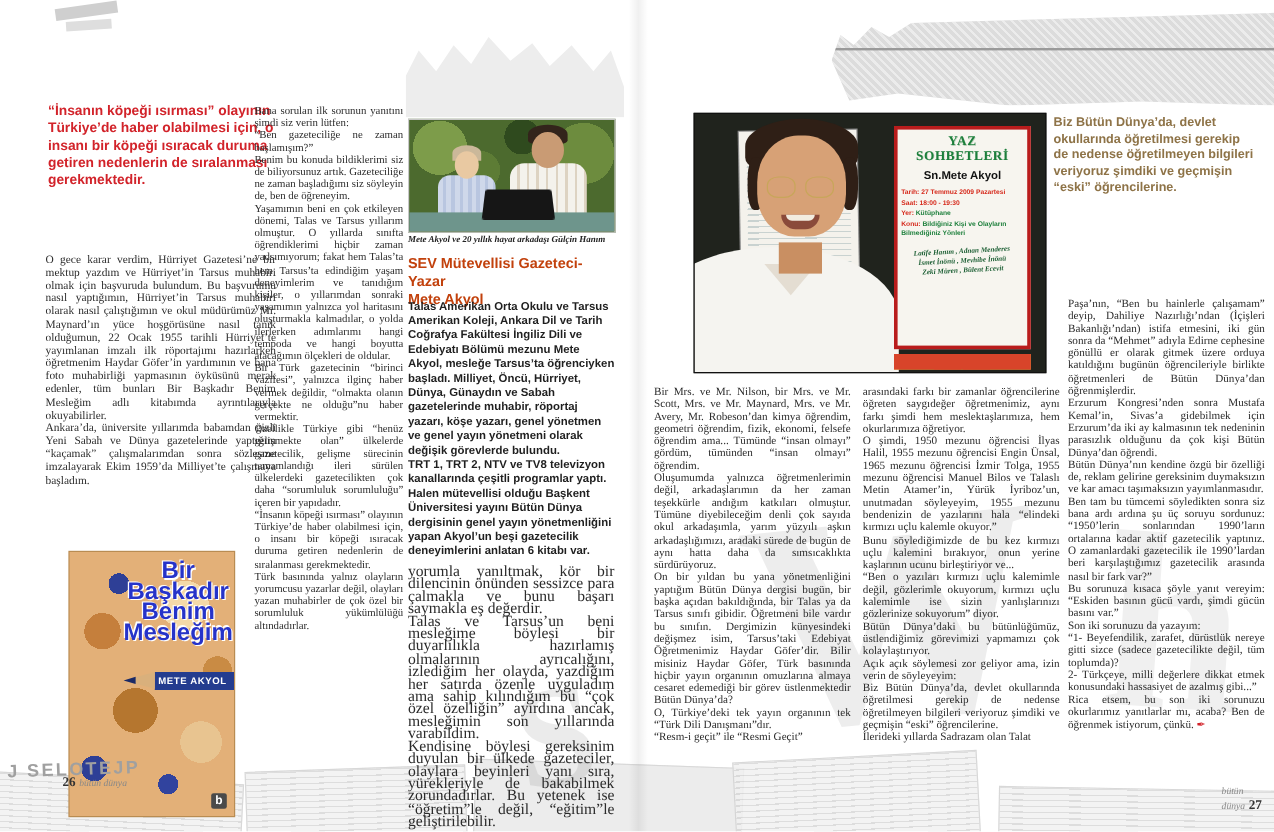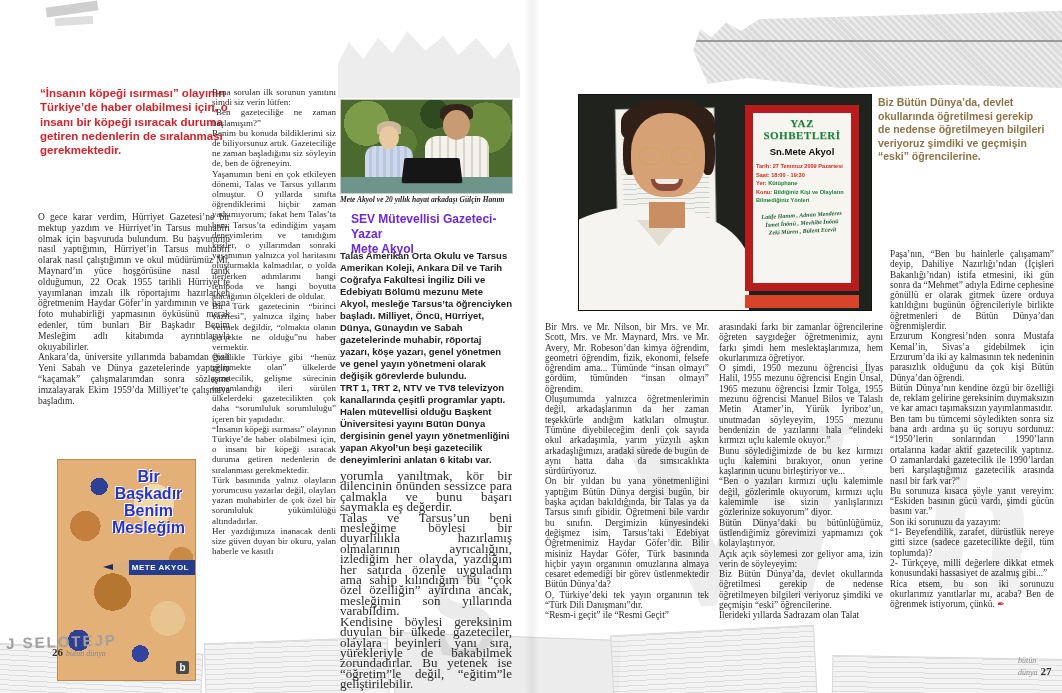--- a/index.html
+++ b/index.html
@@ -57,21 +57,21 @@
   .mp-woman-head{position:absolute;left:38px;top:26px;width:20px;height:23px;border-radius:50%;background:#e9c9a2;}
   .mp-woman-hair{position:absolute;left:36px;top:21px;width:24px;height:13px;border-radius:50% 50% 0 0;background:#cbb89a;}
   .mp-woman-body{position:absolute;left:24px;top:46px;width:48px;height:34px;border-radius:10px 10px 0 0;
       background:repeating-linear-gradient(90deg,#cfd8ea 0 4px,#b9c6e0 4px 7px);}
   .mp-man-head{position:absolute;left:102px;top:10px;width:27px;height:30px;border-radius:50%;background:#c99b74;}
   .mp-man-hair{position:absolute;left:99px;top:4px;width:33px;height:16px;border-radius:50% 50% 20% 20%;background:#33241b;}
   .mp-man-body{position:absolute;left:84px;top:36px;width:64px;height:46px;border-radius:12px 12px 0 0;
       background:repeating-linear-gradient(90deg,#f4f2ec 0 6px,#ddd3c2 6px 8px);}
   .mid-caption{left:340px;top:195px;width:172px;font-size:7.5px;font-weight:bold;font-style:italic;color:#222;}
   .mid-heading{left:340px;top:212px;width:172px;font-family:"Liberation Sans",sans-serif;
-      font-weight:bold;font-size:12px;line-height:15px;color:#6d28d9;margin-left:11px;}
+      font-weight:bold;font-size:12px;line-height:15px;color:#c2410c;}
   .mid-intro{left:340px;top:250px;width:172px;font-family:"Liberation Sans",sans-serif;
       font-weight:bold;font-size:9.5px;line-height:12px;color:#1f1f1f;}
   .mid-intro p{margin:0;text-align:left;}
   .mid-serif{left:340px;top:471px;width:172px;font-size:13px;line-height:10.4px;}
   
   .rphoto{left:578px;top:94px;width:292px;height:215px;background:#20231d;overflow:hidden;border:1px solid #111;}
   .rp-leftposter{position:absolute;left:38px;top:14px;width:98px;height:152px;background:#f4f2ec;
       transform:rotate(-1deg);box-shadow:0 0 0 1px #888;}
   .rp-lp-title{margin:6px 4px 2px 4px;font-family:"Liberation Sans",sans-serif;font-weight:bold;
       font-size:5px;color:#3f8e96;text-align:center;}
@@ -84,21 +84,21 @@
   .rp-man-neck{position:absolute;left:70px;bottom:82px;width:36px;height:26px;background:#c98f62;}
   .rp-man-head{position:absolute;left:52px;top:18px;width:74px;height:84px;border-radius:46% 46% 42% 42%;background:#d7a176;}
   .rp-man-hair{position:absolute;left:42px;top:4px;width:94px;height:46px;border-radius:50% 50% 30% 30%;background:#2f1f16;}
   .rp-man-side{position:absolute;left:44px;top:36px;width:14px;height:44px;border-radius:40%;background:#2f1f16;}
   .rp-man-side2{position:absolute;left:122px;top:36px;width:14px;height:44px;border-radius:40%;background:#2f1f16;}
   .rp-glass{position:absolute;top:52px;width:22px;height:16px;border:1.5px solid #c8a65a;border-radius:40%;}
   .rp-g1{left:60px;} .rp-g2{left:92px;}
   .rp-smile{position:absolute;left:72px;top:84px;width:32px;height:12px;border-radius:0 0 20px 20px;background:#8a4a3a;}
   .rp-teeth{position:absolute;left:76px;top:84px;width:24px;height:5px;border-radius:0 0 6px 6px;background:#f2ece0;}
   .rp-poster{position:absolute;left:166px;top:10px;width:114px;height:186px;background:#f7f5ef;
-      border:8px solid #b91c1c;padding:4px 3px;box-sizing:border-box;text-align:center;}
+      border:3px solid #b91c1c;padding:4px 3px;box-sizing:border-box;text-align:center;}
   .rp-title{font-family:"Liberation Serif",serif;font-weight:bold;font-size:11px;letter-spacing:.5px;
       color:#1c7f3b;text-shadow:.5px .5px 0 #b9cfb9;}
   .rp-speaker{margin-top:5px;font-family:"Liberation Sans",sans-serif;font-weight:bold;font-size:9.5px;color:#111;}
   .rp-rows{margin-top:5px;text-align:left;font-family:"Liberation Sans",sans-serif;font-weight:bold;
       font-size:5.6px;line-height:8.5px;}
   .rp-label{color:#d62a1c;} .rp-val-red{color:#d62a1c;} .rp-val-green{color:#1c7f3b;}
   .rp-names{margin-top:6px;font-style:italic;font-weight:bold;font-size:6px;line-height:8px;color:#1b5e33;
       transform:rotate(-3deg);}
   .rp-colorstrip{position:absolute;left:166px;top:200px;width:114px;height:13px;background:#e8c53a;
       background-image:radial-gradient(circle at 15% 100%,#d8442a 0 40%,rgba(0,0,0,0) 40%),
@@ -111,21 +111,21 @@
       box-shadow:0 0 0 1px #b98c52;
       background-image:radial-gradient(circle at 20% 30%,#c57f3c 0 8%,rgba(0,0,0,0) 8%),
       radial-gradient(circle at 70% 20%,#f4d9a8 0 10%,rgba(0,0,0,0) 10%),
       radial-gradient(circle at 40% 60%,#b5762f 0 12%,rgba(0,0,0,0) 12%),
       radial-gradient(circle at 80% 72%,#e8c490 0 9%,rgba(0,0,0,0) 9%),
       radial-gradient(circle at 15% 82%,#2e3f96 0 5%,rgba(0,0,0,0) 5%),
       radial-gradient(circle at 60% 88%,#31439e 0 4%,rgba(0,0,0,0) 4%),
       radial-gradient(circle at 90% 45%,#c98b44 0 7%,rgba(0,0,0,0) 7%),
       radial-gradient(circle at 30% 12%,#2e3f96 0 4%,rgba(0,0,0,0) 4%);}
   .bc-title{margin-top:8px;text-align:center;font-family:"Liberation Sans",sans-serif;font-weight:bold;
-      font-size:16px;line-height:17px;color:#2633c9;text-shadow:1px 1px 0 #fff,-1px -1px 0 #fff;margin-left:44px;}
+      font-size:20px;line-height:17px;color:#2633c9;text-shadow:1px 1px 0 #fff,-1px -1px 0 #fff;margin-left:44px;}
   .bc-pencil-body{position:absolute;left:52%;right:-2px;top:100px;height:15px;background:#243c8f;}
   .bc-pencil-wood{position:absolute;left:calc(52% - 26px);top:100px;width:0;height:0;
       border-right:26px solid #d9b07c;border-top:7.5px solid rgba(0,0,0,0);border-bottom:7.5px solid rgba(0,0,0,0);}
   .bc-pencil-tip{position:absolute;left:calc(52% - 26px);top:104px;width:0;height:0;
       border-right:10px solid #1b2a66;border-top:3.5px solid rgba(0,0,0,0);border-bottom:3.5px solid rgba(0,0,0,0);}
   .bc-author{position:absolute;right:6px;top:103px;color:#fff;font-family:"Liberation Sans",sans-serif;
       font-weight:bold;font-size:8px;letter-spacing:.5px;}
   .bc-logo{position:absolute;right:6px;bottom:6px;width:13px;height:13px;background:#4a4a4a;color:#fff;
       font-family:"Liberation Sans",sans-serif;font-weight:bold;font-size:10px;border-radius:2px;
       display:flex;align-items:center;justify-content:center;}
@@ -169,21 +169,20 @@
 
     <div class="abs serifcol lcol2">
       <p>Bana sorulan ilk sorunun yanıtını şimdi siz verin lütfen:</p>
       <p>“Ben gazeteciliğe ne zaman başlamışım?”</p>
       <p>Benim bu konuda bildiklerimi siz de biliyorsunuz artık. Gazeteciliğe ne zaman başladığımı siz söyleyin de, ben de öğreneyim.</p>
       <p>Yaşamımın beni en çok etkileyen dönemi, Talas ve Tarsus yıllarım olmuştur. O yıllarda sınıfta öğrendiklerimi hiçbir zaman yadsımıyorum; fakat hem Talas’ta hem Tarsus’ta edindiğim yaşam deneyimlerim ve tanıdığım kişiler, o yıllarımdan sonraki yaşamımın yalnızca yol haritasını oluşturmakla kalmadılar, o yolda ilerlerken adımlarımı hangi tempoda ve hangi boyutta atacağımın ölçekleri de oldular.</p>
       <p>Bir Türk gazetecinin “birinci vazifesi”, yalnızca ilginç haber vermek değildir, “olmakta olanın gerçekte ne olduğu”nu haber vermektir.</p>
       <p>Özellikle Türkiye gibi “henüz gelişmekte olan” ülkelerde gazetecilik, gelişme sürecinin tamamlandığı ileri sürülen ülkelerdeki gazetecilikten çok daha “sorumluluk sorumluluğu” içeren bir yapıdadır.</p>
       <p>“İnsanın köpeği ısırması” olayının Türkiye’de haber olabilmesi için, o insanı bir köpeği ısıracak duruma getiren nedenlerin de sıralanması gerekmektedir.</p>
       <p>Türk basınında yalnız olayların yorumcusu yazarlar değil, olayları yazan muhabirler de çok özel bir sorumluluk yükümlülüğü altındadırlar.</p>
-      <p>Her yazdığımıza inanacak denli size güven duyan bir okuru, yalan haberle ve kasıtlı</p>
     </div>
 
     <div class="abs bookcover">
       <div class="bc-title">
         <div>Bir Başkadır</div>
         <div>Benim Mesleğim</div>
       </div>
       <div class="bc-pencil-body"></div>
       <div class="bc-pencil-wood"></div>
       <div class="bc-pencil-tip"></div>

